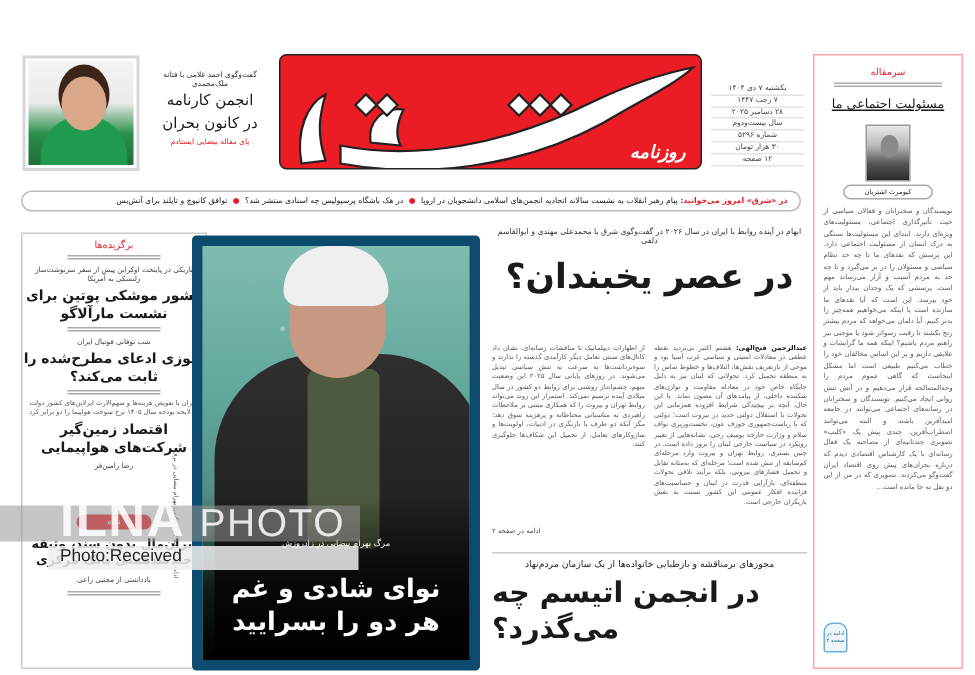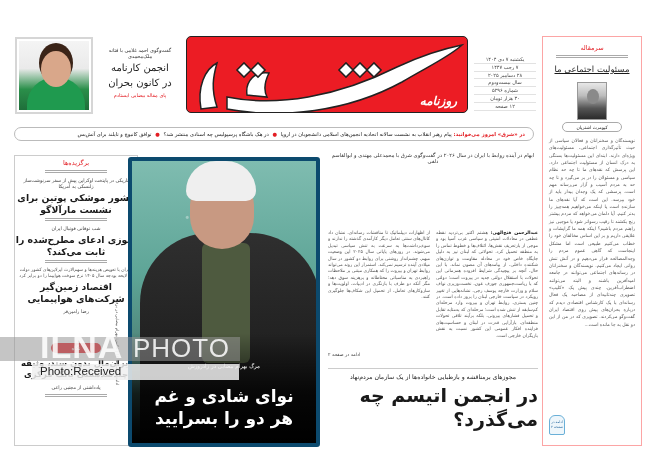--- a/index.html
+++ b/index.html
@@ -47,21 +47,21 @@
   .rule { margin: 3px auto 0; width: 62px; height: 3px; border-top: 1px solid #aaa; border-bottom: 1px solid #aaa; }
   .pick-kicker { font-size: 4.8px; color: #444; text-align: center; margin-top: 5px; line-height: 6px; }
   .pick-head { font-size: 9.3px; font-weight: bold; text-align: center; line-height: 11.5px; margin-top: 2px; font-family: "DejaVu Sans", sans-serif; }
   .pick-body { font-size: 4.5px; color: #555; text-align: center; margin-top: 4px; line-height: 6px; padding: 0 4px; }
   .nigah { width: 50px; height: 10px; margin: 6px auto 0; background: #ec1c24; color: #fff; border-radius: 5px; font-size: 5.5px; text-align: center; line-height: 10px; }
 
   .vert-caption { position: absolute; left: 113px; top: 300px; width: 8px; height: 140px; }
   .vert-caption span { display: block; transform: rotate(90deg); transform-origin: left top; position: absolute; left: 7px; top: 0; font-size: 4.2px; white-space: nowrap; color: #555; }
 
   
-  .photo-story { position: absolute; left: 128px; top: 157px; width: 192px; height: 290px; border: 4px solid #0c4a6e; border-radius: 3px; overflow: hidden; background: #5fa89b; }
+  .photo-story { position: absolute; left: 128px; top: 157px; width: 192px; height: 290px; border: 7px solid #0c4a6e; border-radius: 3px; overflow: hidden; background: #5fa89b; }
   .ps-bg { position: absolute; inset: 0; background:
     radial-gradient(circle at 30% 20%, rgba(255,255,255,0.35) 0 1px, transparent 2px),
     radial-gradient(circle at 70% 35%, rgba(255,255,255,0.35) 0 1px, transparent 2px),
     linear-gradient(180deg, #7fbcb0 0%, #5ea597 40%, #3d5d56 100%); }
   .ps-hair { position: absolute; left: 54px; top: 0; width: 70px; height: 40px; background: #efefef; border-radius: 30px 30px 10px 10px; }
   .ps-face { position: absolute; left: 58px; top: 18px; width: 64px; height: 70px; background: #c89982; border-radius: 28px 28px 34px 34px; }
   .ps-coat { position: absolute; left: 8px; top: 72px; width: 180px; height: 230px; background: linear-gradient(180deg,#2f2f2f 0%,#1e1e1e 60%,#0e0e0e 100%); border-radius: 70px 70px 0 0; }
   .ps-shirt { position: absolute; left: 70px; top: 82px; width: 48px; height: 120px; background: #4e5a3f; border-radius: 6px; }
   .ps-shade { position: absolute; left: 0; right: 0; bottom: 0; height: 110px; background: linear-gradient(180deg, rgba(0,0,0,0) 0%, rgba(0,0,0,0.75) 55%, #000 100%); }
   .ps-kicker { position: absolute; left: 0; right: 0; bottom: 74px; text-align: center; color: #fff; font-size: 5.5px; }
@@ -72,21 +72,21 @@
   .lead-kicker { font-size: 5.2px; color: #333; text-align: center; margin-top: 6px; }
   .lead-head { font-size: 23px; font-weight: bold; text-align: center; line-height: 28px; margin-top: 7px; letter-spacing: -0.5px; }
   .lead-cols { position: absolute; left: 0; top: 84px; width: 210px; height: 122px; display: flex; gap: 6px; }
   .lead-col { flex: 1; font-size: 4.5px; line-height: 6.4px; color: #555; text-align: justify; overflow: hidden; }
   .lead-col b { color: #111; }
   .lead-cont { position: absolute; left: 0; top: 206px; font-size: 4.6px; color: #444; }
 
   .report { position: absolute; left: 328px; top: 368px; width: 210px; border-top: 1px solid #ccc; }
   .report-k1 { font-size: 7px; text-align: center; margin-top: 9px; color: #222; }
   .report-k2 { font-size: 6.2px; text-align: center; margin-top: 4px; color: #222; }
-  .report-head { font-size: 19px; font-weight: bold; text-align: right; margin-top: 3px; line-height: 24px; }
+  .report-head { font-size: 19px; font-weight: bold; text-align: left; margin-top: 3px; line-height: 24px; }
 
   
   .wm-band { position: absolute; left: 0; top: 337px; width: 240px; height: 24px; background: rgba(150,150,150,0.55); }
   .wm-text { position: absolute; color: rgba(255,255,255,0.85); font-family: "Liberation Sans", sans-serif; letter-spacing: 1px; }
   .wm-ilna { left: 40px; top: 327px; font-size: 34px; font-weight: bold; }
   .wm-photo { left: 133px; top: 333px; font-size: 26px; }
   .wm-rec-band { position: absolute; left: 32px; top: 364px; width: 207px; height: 16px; background: rgba(240,240,240,0.85); }
   .wm-rec { position: absolute; left: 40px; top: 365px; font-size: 11.5px; color: #222; font-family: "Liberation Sans", sans-serif; }
 </style>
 </head>
@@ -194,20 +194,21 @@
   <div class="ps-kicker rtl">مرگ بهرام بیضایی در زادروزش</div>
   <div class="ps-head rtl">
     <div>نوای شادی و غم</div>
     <div>هر دو را بسرایید</div>
   </div>
 </div>
 
 <div class="lead rtl">
   <div class="lead-kicker">ابهام در آینده روابط با ایران در سال ۲۰۲۶ در گفت‌وگوی شرق با محمدعلی مهتدی و ابوالقاسم دلفی</div>
   <div class="lead-head">
+    <div>در عصر یخبندان؟</div>
   </div>
   <div class="lead-cols">
     <div class="lead-col">
       <b>عبدالرحمن فتح‌الهی:</b>
       <span>هشتم اکتبر بی‌تردید نقطه عطفی در معادلات امنیتی و سیاسی غرب آسیا بود و موجی از بازتعریف نقش‌ها، ائتلاف‌ها و خطوط تماس را به منطقه تحمیل کرد. تحولاتی که لبنان نیز به دلیل جایگاه خاص خود در معادله مقاومت و توازن‌های شکننده داخلی، از پیامدهای آن مصون نماند. با این حال، آنچه بر پیچیدگی شرایط افزوده همزمانی این تحولات با استقلال دولتی جدید در بیروت است؛ دولتی که با ریاست‌جمهوری جوزف عون، نخست‌وزیری نواف سلام و وزارت خارجه یوسف رجی، نشانه‌هایی از تغییر رویکرد در سیاست خارجی لبنان را بروز داده است. در چنین بستری، روابط تهران و بیروت وارد مرحله‌ای کم‌سابقه از تنش شده است؛ مرحله‌ای که به‌مثابه تقابل و تحمیل فشارهای بیرونی، بلکه برآیند تلاقی تحولات منطقه‌ای، بازآرایی قدرت در لبنان و حساسیت‌های فزاینده افکار عمومی این کشور نسبت به نقش بازیگران خارجی است.</span>
     </div>
     <div class="lead-col">از اظهارات دیپلماتیک تا مناقشات رسانه‌ای، نشان داد کانال‌های سنتی تعامل دیگر کارآمدی گذشته را ندارند و سوءبرداشت‌ها به سرعت به تنش سیاسی تبدیل می‌شوند. در روزهای پایانی سال ۲۰۲۵ این وضعیت مبهم، چشم‌انداز روشنی برای روابط دو کشور در سال میلادی آینده ترسیم نمی‌کند. استمرار این روند می‌تواند روابط تهران و بیروت را که همکاری مبتنی بر ملاحظات راهبردی به مناسباتی محتاطانه و پرهزینه سوق دهد؛ مگر آنکه دو طرف با بازنگری در ادبیات، اولویت‌ها و سازوکارهای تعامل، از تحمیل این شکاف‌ها جلوگیری کنند.</div>
   </div>
   <div class="lead-cont">ادامه در صفحه ۲</div>
 </div>

